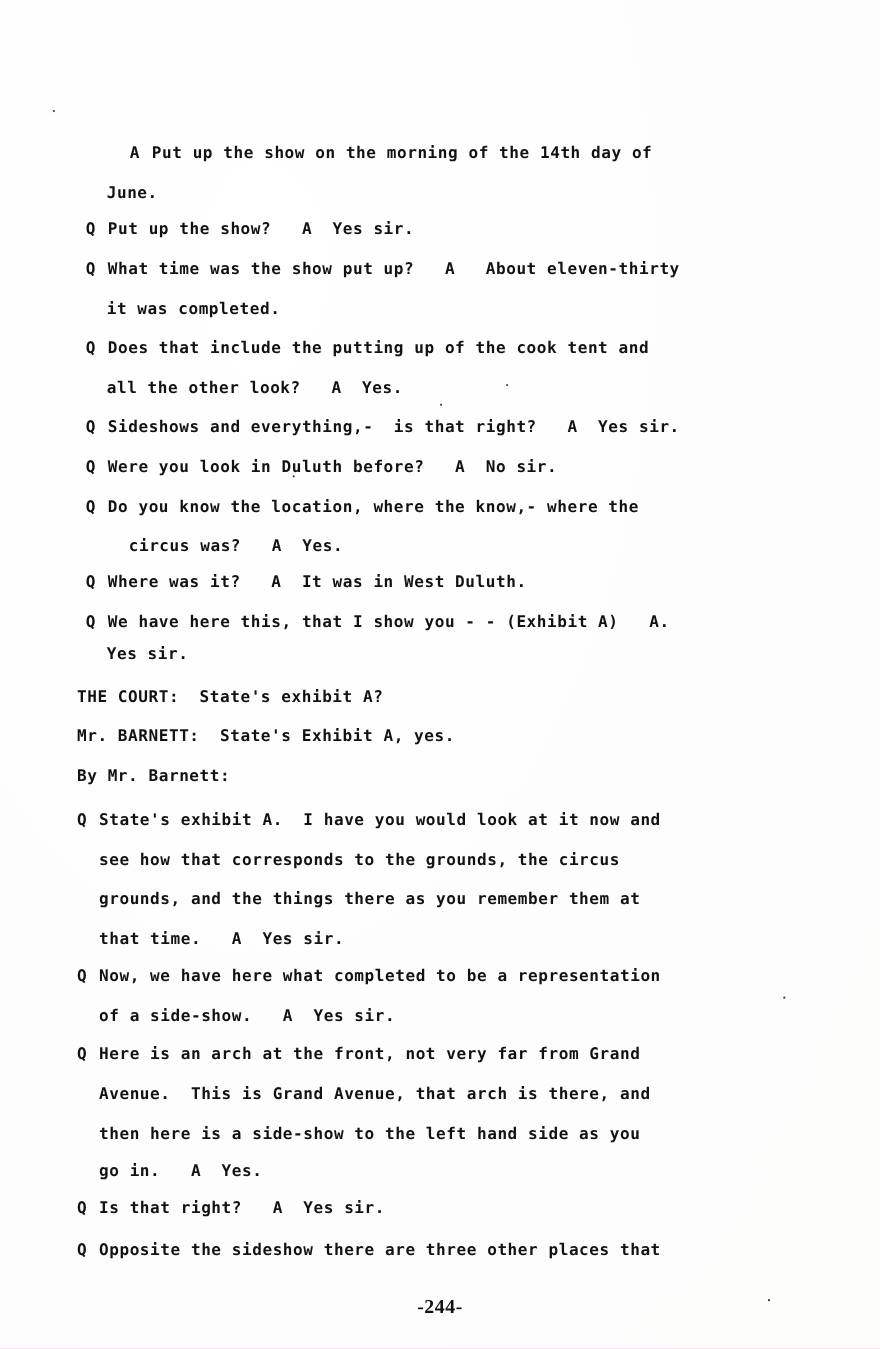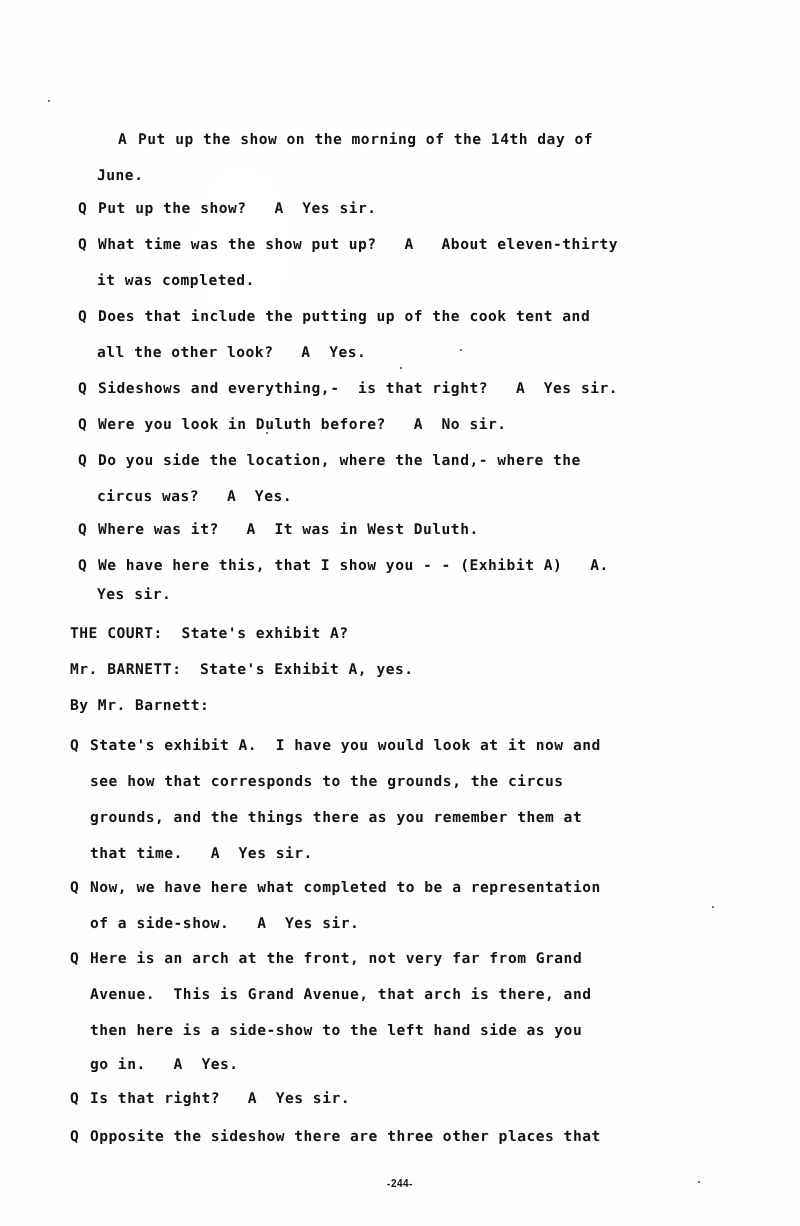--- a/index.html
+++ b/index.html
@@ -57,25 +57,25 @@
   .marker-lower {
     display: inline-block;
     width: 20px;
   }
   #page-number {
     position: absolute;
     left: 0;
     top: 1178px;
     width: 800px;
     text-align: center;
-    font-size: 10px;
+    font-size: 18px;
     font-weight: 700;
     letter-spacing: 0.5px;
     color: #121212;
-    font-family: Liberation Sans, sans-serif;
+    font-family: Liberation Serif, serif;
   }
   .speck {
     position: absolute;
     background: #1d1d1d;
     border-radius: 50%;
     width: 2px;
     height: 2px;
     opacity: 0.85;
   }
 </style>
@@ -89,22 +89,22 @@
   <div id="transcript-body">
       <div class="line ind-a" style="top: 131px;"><span class="marker">A</span><span>Put up the show on the morning of the 14th day of</span></div>
       <div class="line ind-text" style="top: 167px;"><span>June.</span></div>
       <div class="line ind-q" style="top: 200px;"><span class="marker">Q</span><span>Put up the show?   A  Yes sir.</span></div>
       <div class="line ind-q" style="top: 236px;"><span class="marker">Q</span><span>What time was the show put up?   A   About eleven-thirty</span></div>
       <div class="line ind-text" style="top: 272px;"><span>it was completed.</span></div>
       <div class="line ind-q" style="top: 308px;"><span class="marker">Q</span><span>Does that include the putting up of the cook tent and</span></div>
       <div class="line ind-text" style="top: 344px;"><span>all the other look?   A  Yes.</span></div>
       <div class="line ind-q" style="top: 380px;"><span class="marker">Q</span><span>Sideshows and everything,-  is that right?   A  Yes sir.</span></div>
       <div class="line ind-q" style="top: 416px;"><span class="marker">Q</span><span>Were you look in Duluth before?   A  No sir.</span></div>
-      <div class="line ind-q" style="top: 452px;"><span class="marker">Q</span><span>Do you side the location, where the land,- where the</span></div>
-      <div class="line ind-text" style="top: 488px;"><span>circus was?   A  Yes.</span></div>
+      <div class="line ind-q" style="top: 452px;"><span class="marker">Q</span><span>Do you know the location, where the know,- where the</span></div>
+      <div class="line ind-text" style="top: 488px; margin-left: 20px;"><span>circus was?   A  Yes.</span></div>
       <div class="line ind-q" style="top: 521px;"><span class="marker">Q</span><span>Where was it?   A  It was in West Duluth.</span></div>
       <div class="line ind-q" style="top: 557px;"><span class="marker">Q</span><span>We have here this, that I show you - - (Exhibit A)   A.</span></div>
       <div class="line ind-text" style="top: 586px;"><span>Yes sir.</span></div>
       <div class="line ind-margin" style="top: 625px;"><span>THE COURT:  State's exhibit A?</span></div>
       <div class="line ind-margin" style="top: 661px; text-align: right;"><span>Mr. BARNETT:  State's Exhibit A, yes.</span></div>
       <div class="line ind-margin" style="top: 697px;"><span>By Mr. Barnett:</span></div>
       <div class="line ind-margin" style="top: 737px;"><span class="marker-lower">Q</span><span>State's exhibit A.  I have you would look at it now and</span></div>
       <div class="line ind-text2" style="top: 773px;"><span>see how that corresponds to the grounds, the circus</span></div>
       <div class="line ind-text2" style="top: 809px;"><span>grounds, and the things there as you remember them at</span></div>
       <div class="line ind-text2" style="top: 845px;"><span>that time.   A  Yes sir.</span></div>

